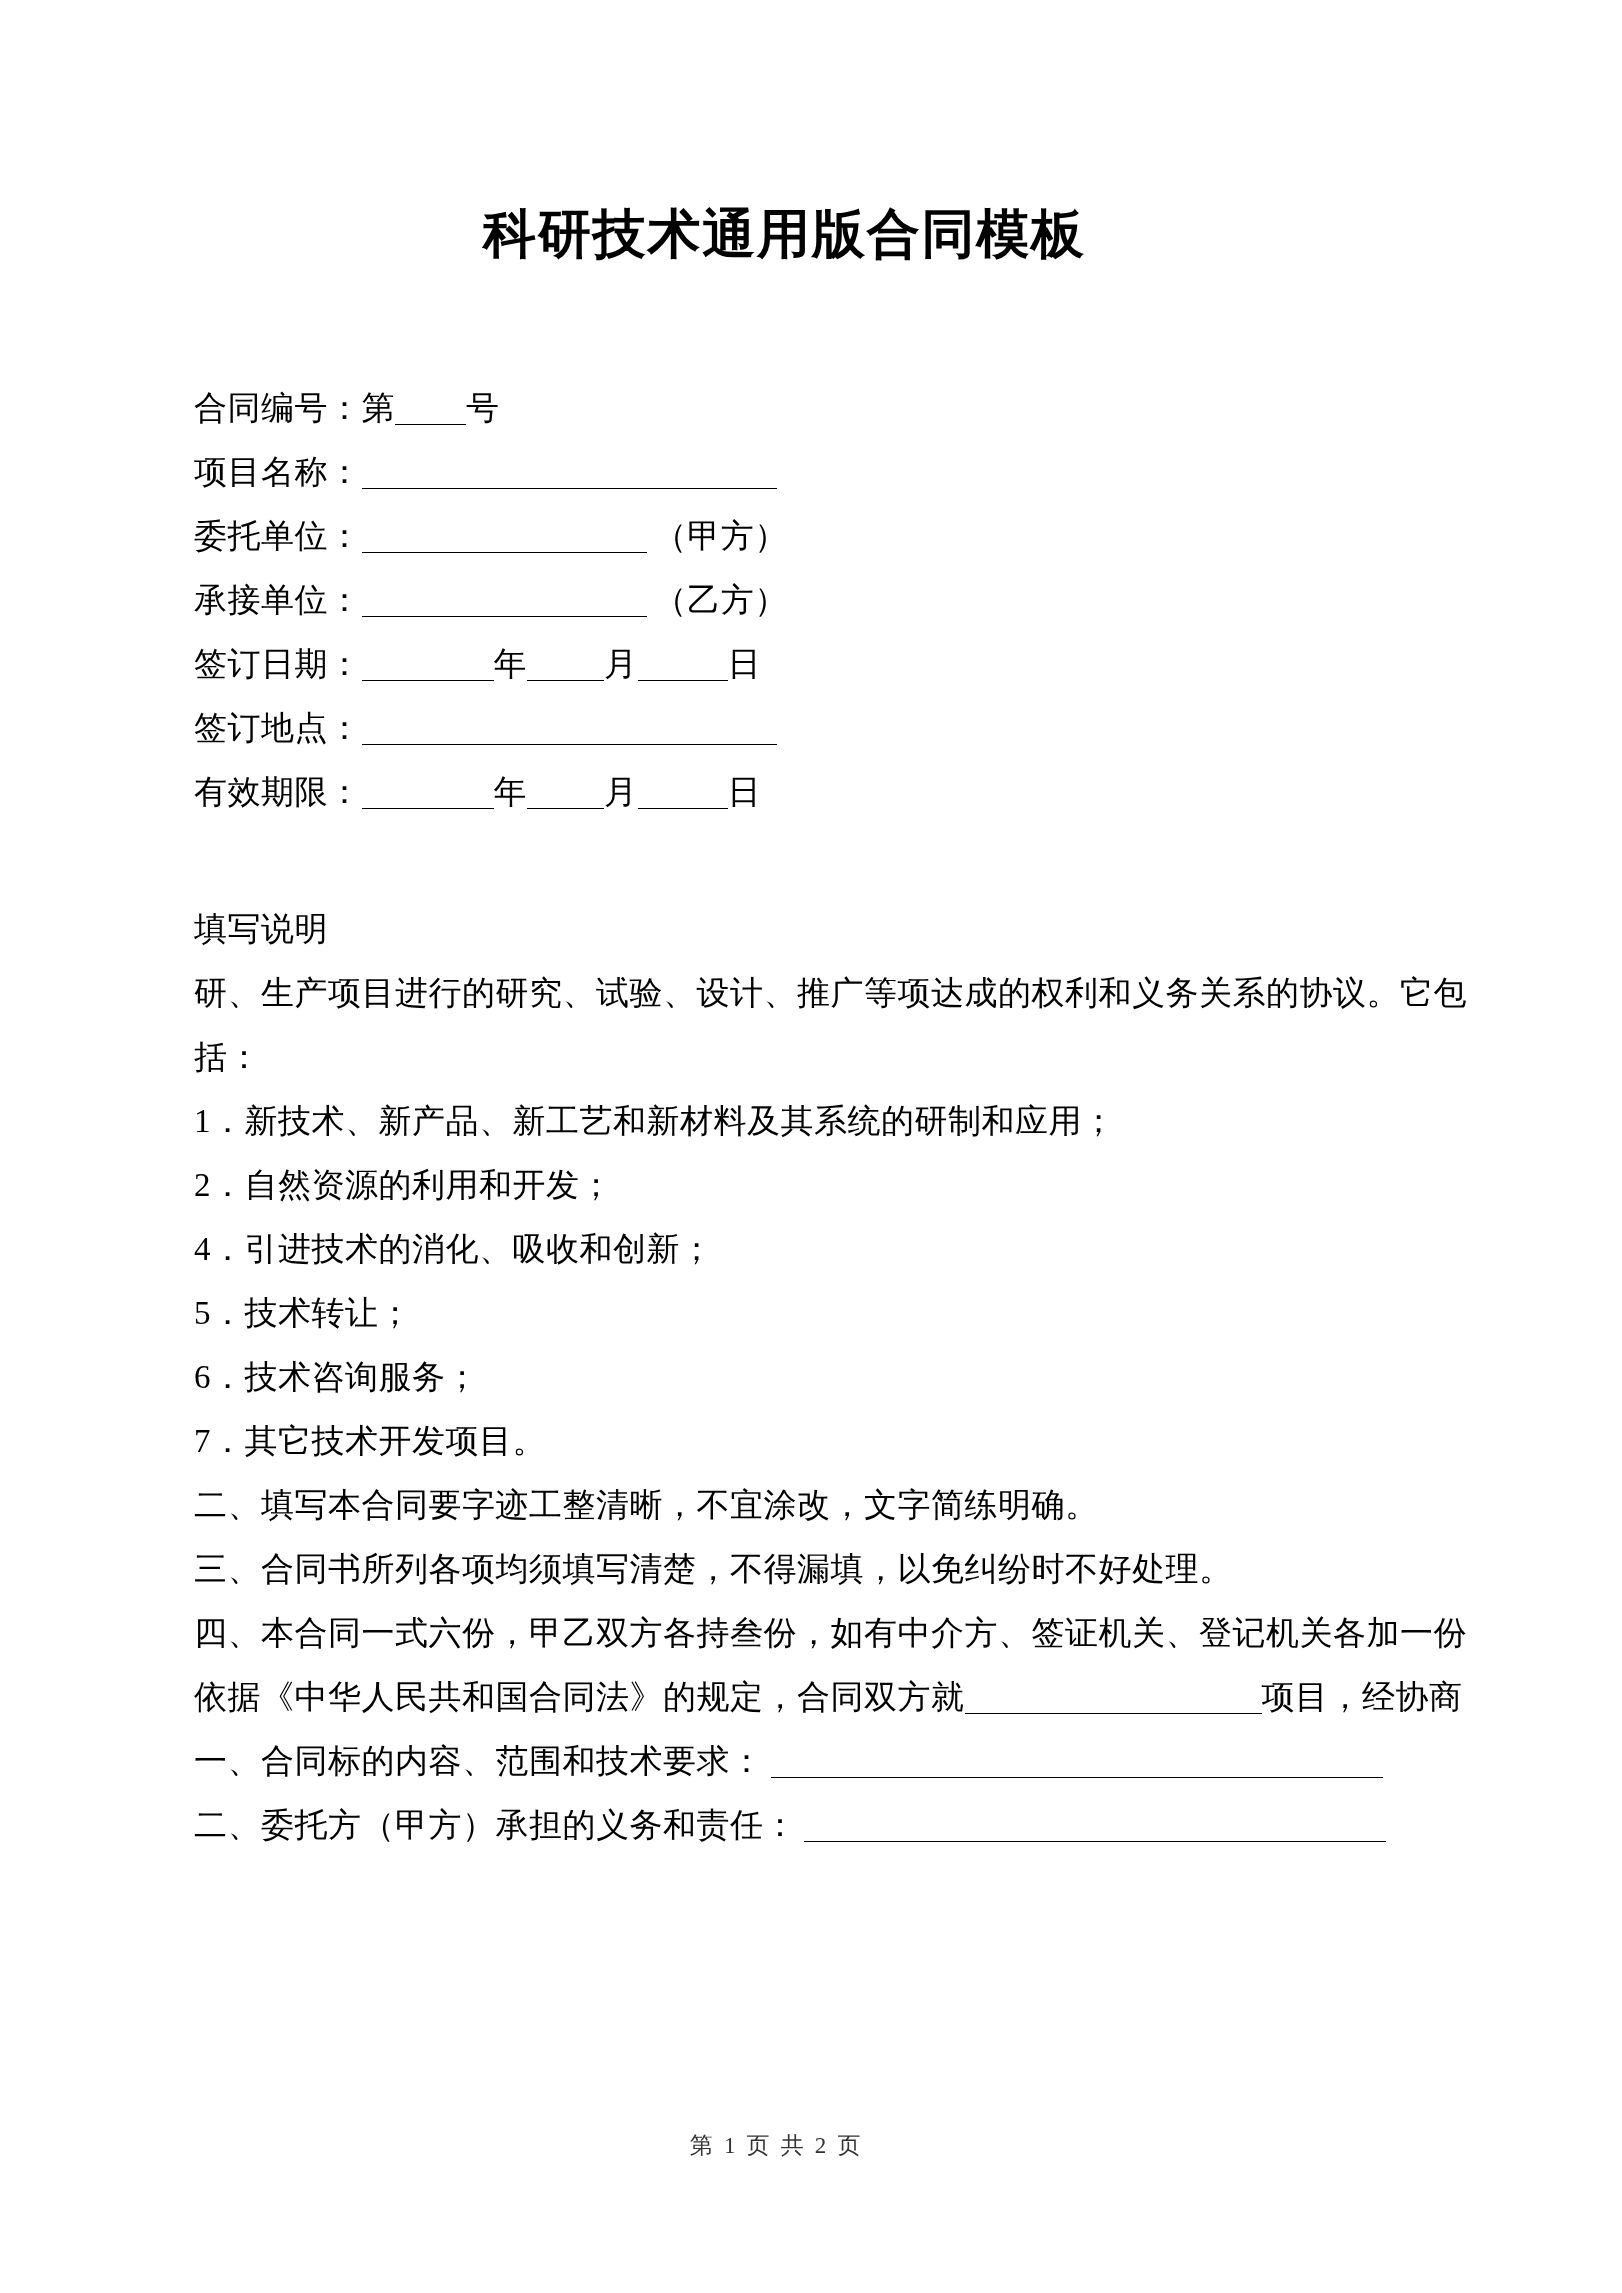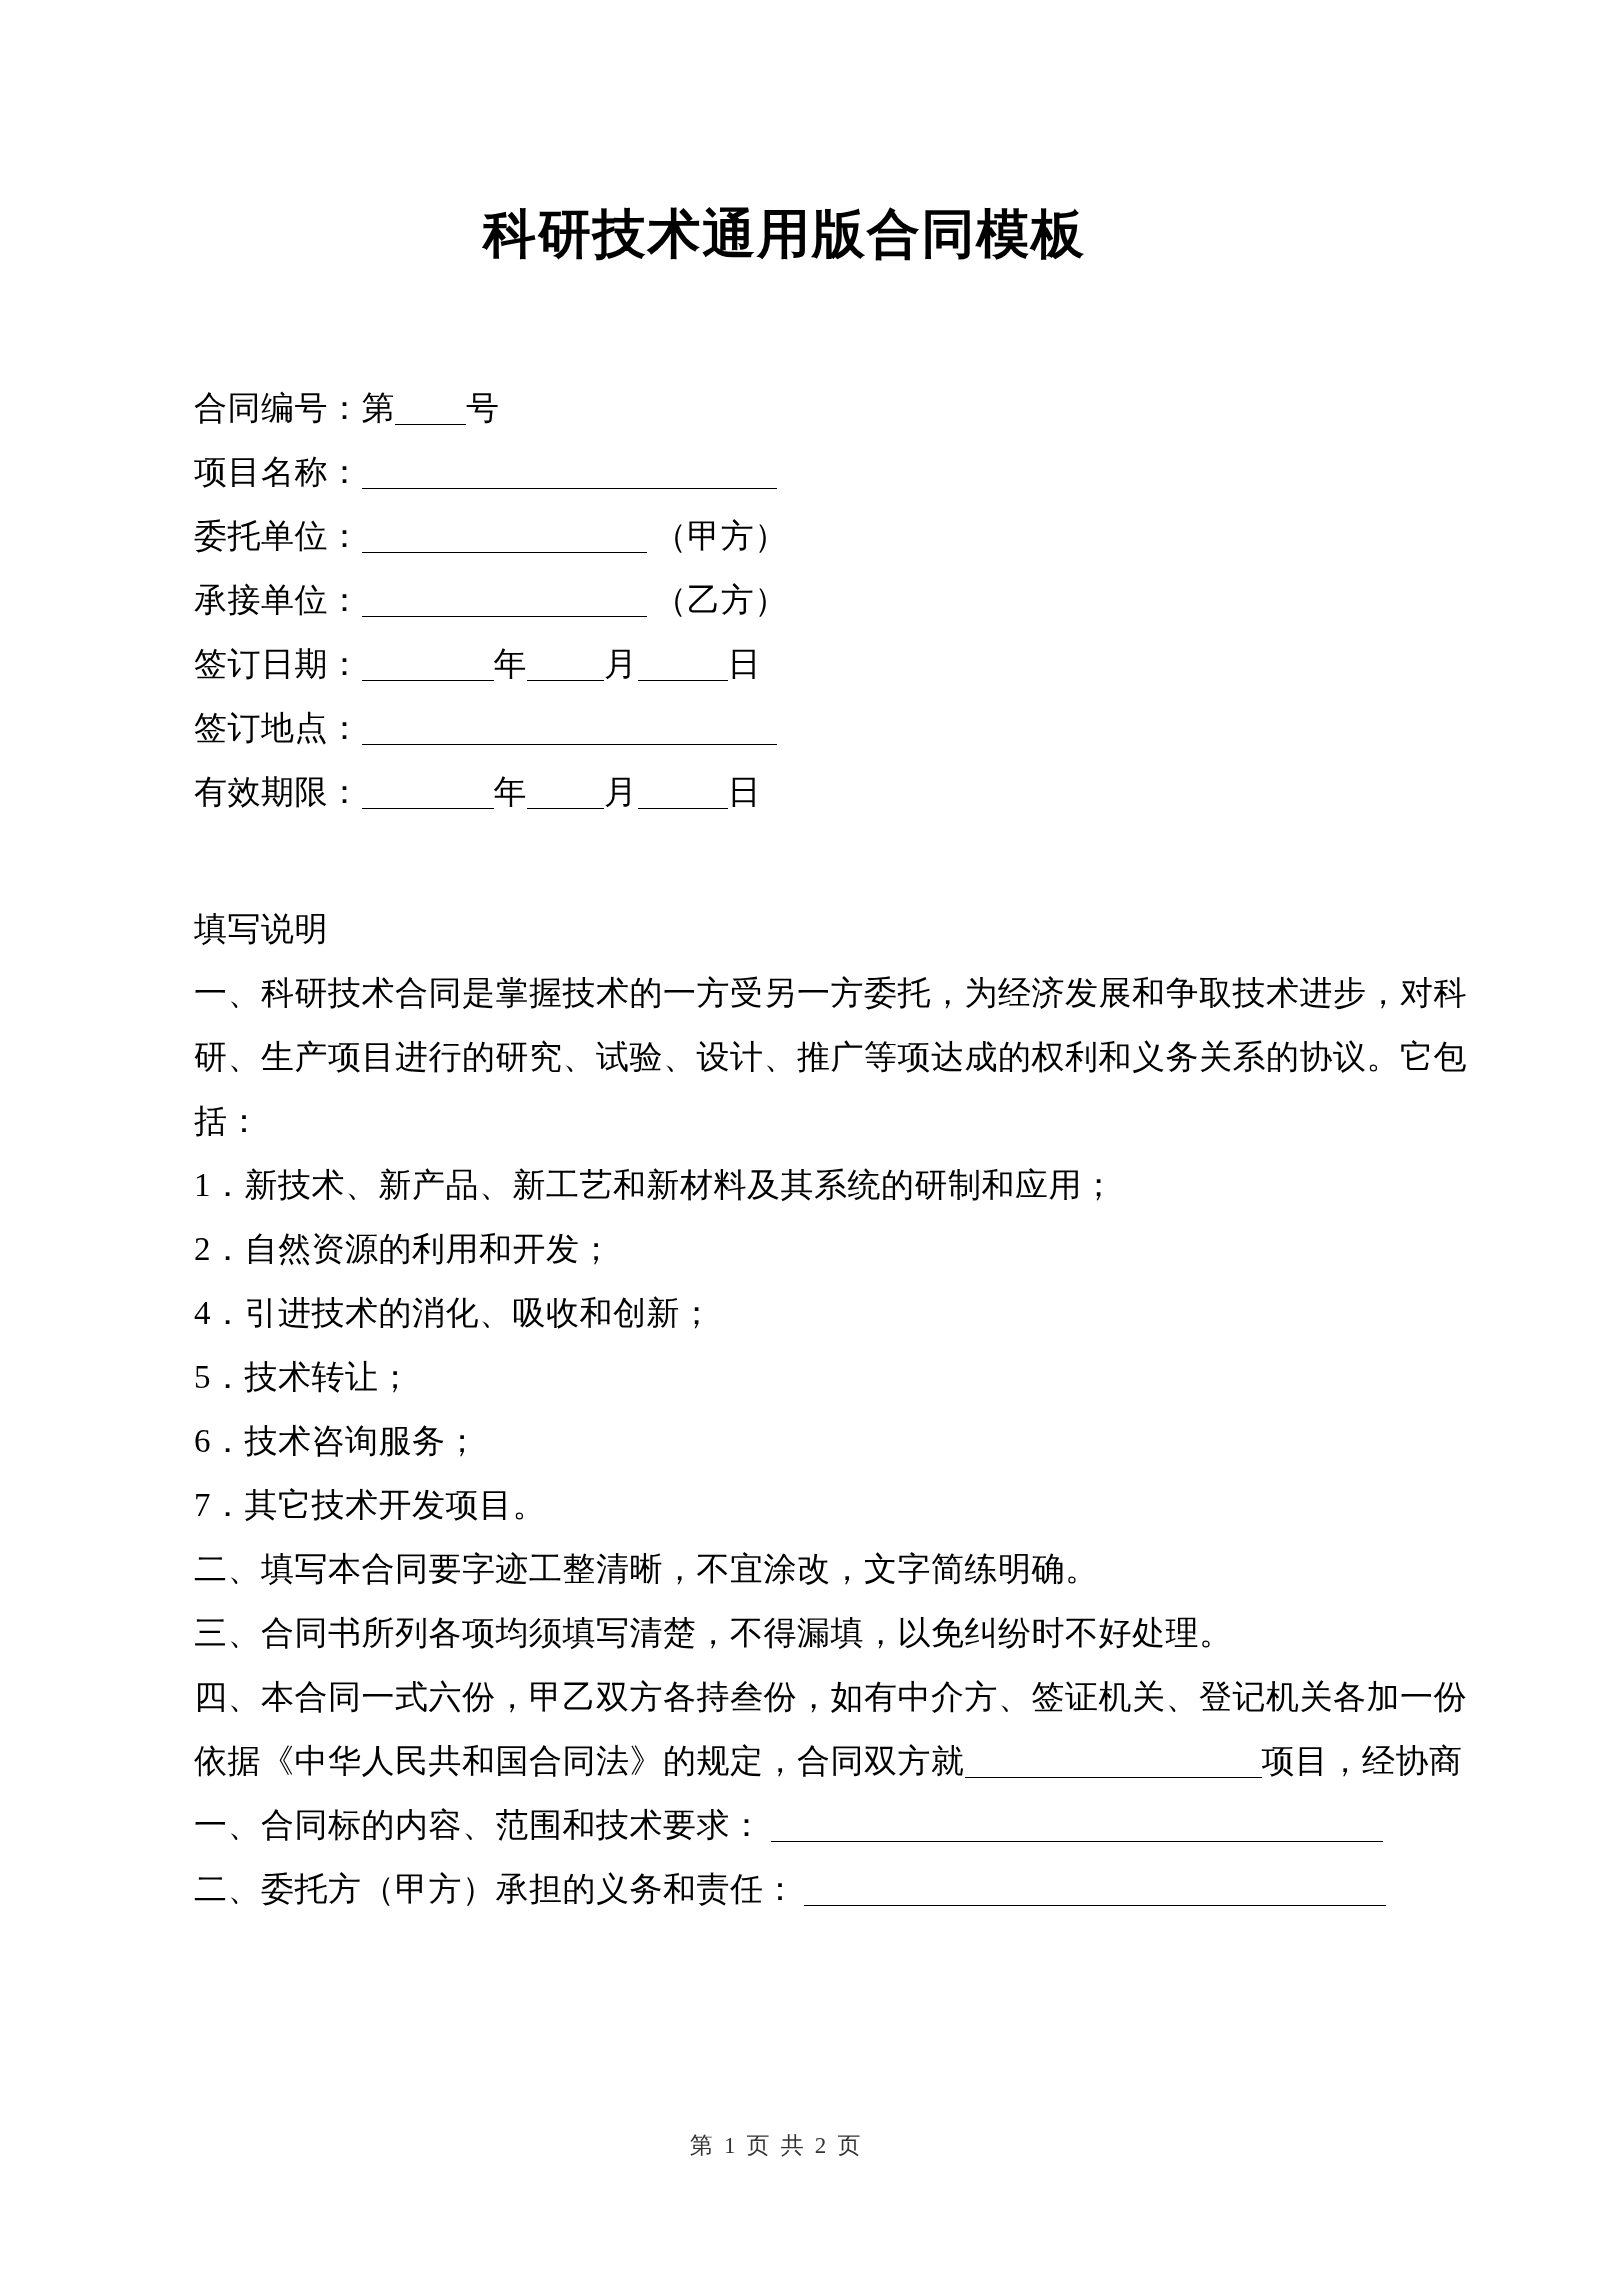--- a/index.html
+++ b/index.html
@@ -107,21 +107,20 @@
       </div>
 
       <div class="row">
         <span>有效期限：</span><span class="blank w145"></span><span>年</span><span class="blank w85"></span><span>月</span><span class="blank w99"></span><span>日</span>
       </div>
 
     </div>
 
     <div class="bodytext">
       <div class="line">填写说明</div>
-      <div class="line">一、科研技术合同是掌握技术的一方受另一方委托，为经济发展和争取技术进步，对科</div>
       <div class="line">研、生产项目进行的研究、试验、设计、推广等项达成的权利和义务关系的协议。它包</div>
       <div class="line">括：</div>
       <div class="line">1．新技术、新产品、新工艺和新材料及其系统的研制和应用；</div>
       <div class="line">2．自然资源的利用和开发；</div>
       <div class="line">4．引进技术的消化、吸收和创新；</div>
       <div class="line">5．技术转让；</div>
       <div class="line">6．技术咨询服务；</div>
       <div class="line">7．其它技术开发项目。</div>
       <div class="line">二、填写本合同要字迹工整清晰，不宜涂改，文字简练明确。</div>
       <div class="line">三、合同书所列各项均须填写清楚，不得漏填，以免纠纷时不好处理。</div>

